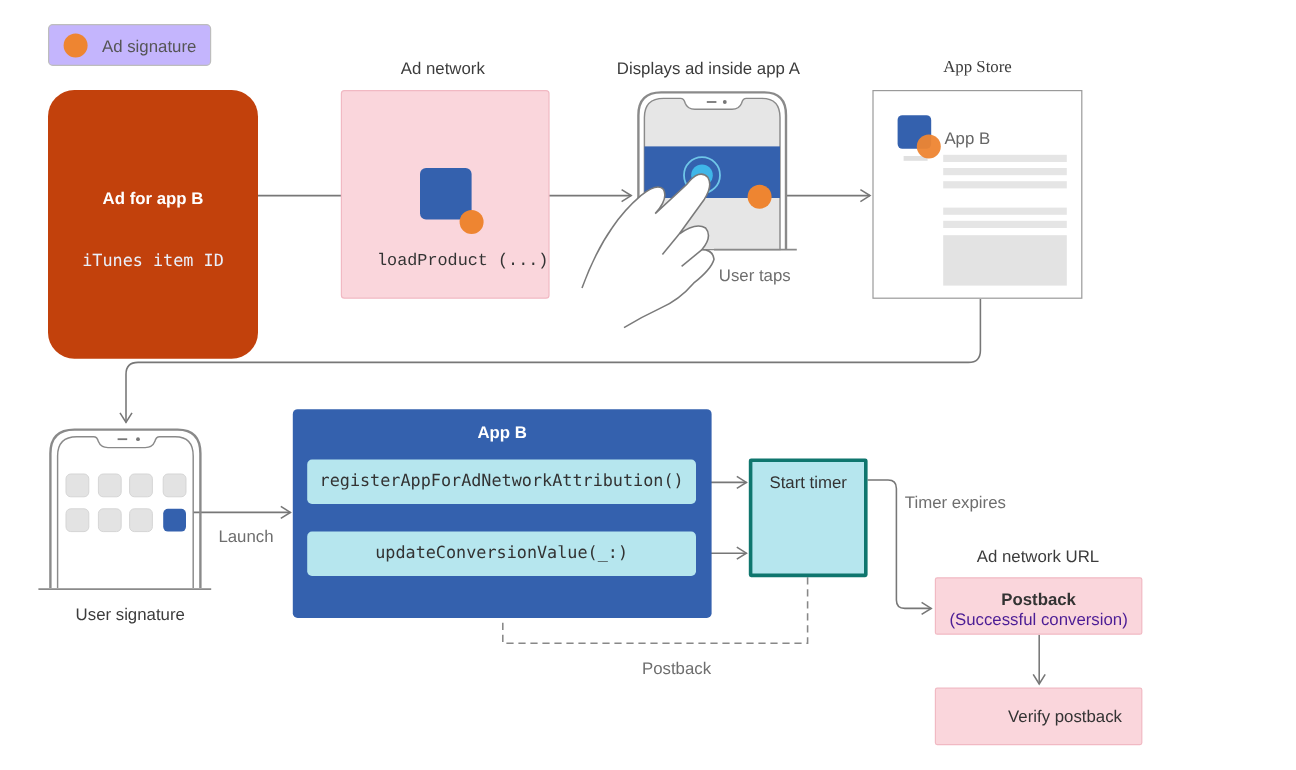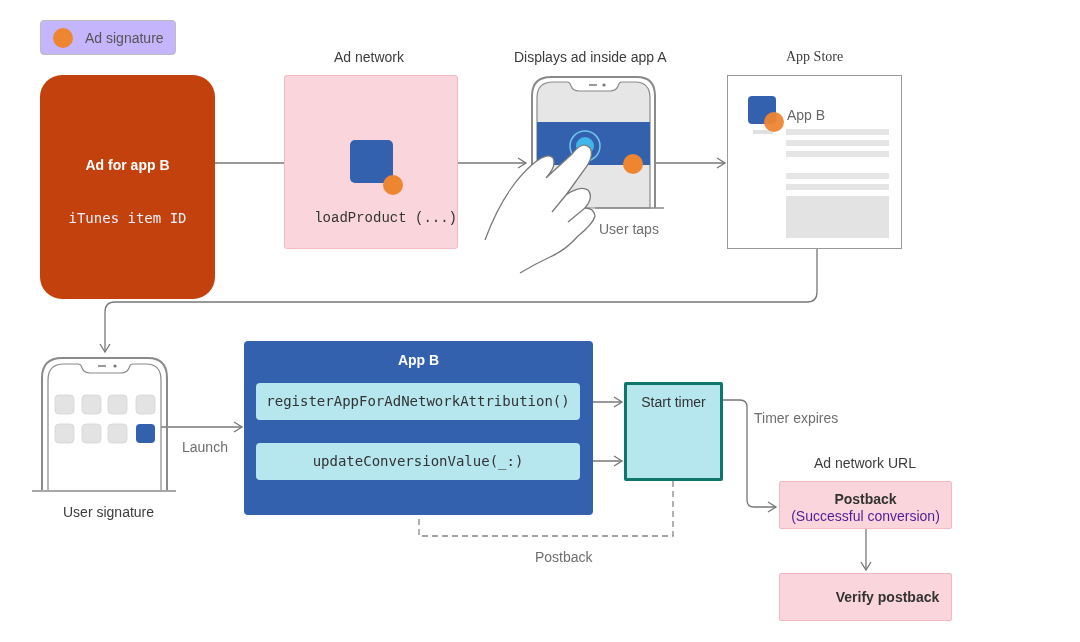--- a/index.html
+++ b/index.html
@@ -27,21 +27,21 @@
   .store .sub { position:absolute; left:25px; top:54px; width:20px; height:4px; background:#e0e0e0; }
   .store .block { position:absolute; left:58px; top:120px; width:103px; height:42px; background:#e3e3e3; }
   .appb { left:244px; top:341px; width:349px; height:174px; background:#3461ae; border-radius:4px; }
   .appb .title { position:absolute; left:0; right:0; top:11px; text-align:center; color:#fff; font-weight:bold; font-size:14px; }
   .pill { position:absolute; left:12px; width:324px; height:37px; background:#b6e6ee; border-radius:4px; text-align:center; line-height:37px; font-size:14px; color:#333; }
   .timer { left:624px; top:382px; width:99px; height:99px; background:#b6e6ee; border:3px solid #0f766e; box-sizing:border-box; border-radius:2px; }
   .timer .t { position:absolute; left:0; right:0; top:9px; text-align:center; font-size:14px; color:#333; }
   .pb { left:779px; top:481px; width:173px; height:48px; background:#fad6dc; border:1px solid #f1b9c3; box-sizing:border-box; border-radius:2px; text-align:center; }
   .pb .a { margin-top:9px; font-weight:bold; font-size:14px; color:#333; }
   .pb .b { font-size:14px; color:#4c1d95; margin-top:1px; }
-  .vb { left:779px; top:573px; width:173px; height:48px; background:#fad6dc; border:1px solid #f1b9c3; box-sizing:border-box; border-radius:2px; text-align:center; line-height:46px; font-weight:bold; font-size:14px; color:#333;padding-left:44px; }
+  .vb { left:779px; top:573px; width:173px; height:48px; background:#fad6dc; border:1px solid #f1b9c3; box-sizing:border-box; border-radius:2px; text-align:center; line-height:46px; font-weight:normal; font-size:14px; color:#333;padding-left:44px; }
 </style>
 </head>
 <body>
 
 <svg class="wires" width="1080" height="642">
   <defs>
     <marker id="arr" markerWidth="12" markerHeight="12" refX="10" refY="6" orient="auto" markerUnits="userSpaceOnUse">
       <path d="M2,1 L10,6 L2,11" fill="none" stroke="#777" stroke-width="1.3"></path>
     </marker>
     <marker id="arrw" markerWidth="12" markerHeight="12" refX="10" refY="6" orient="auto" markerUnits="userSpaceOnUse">

